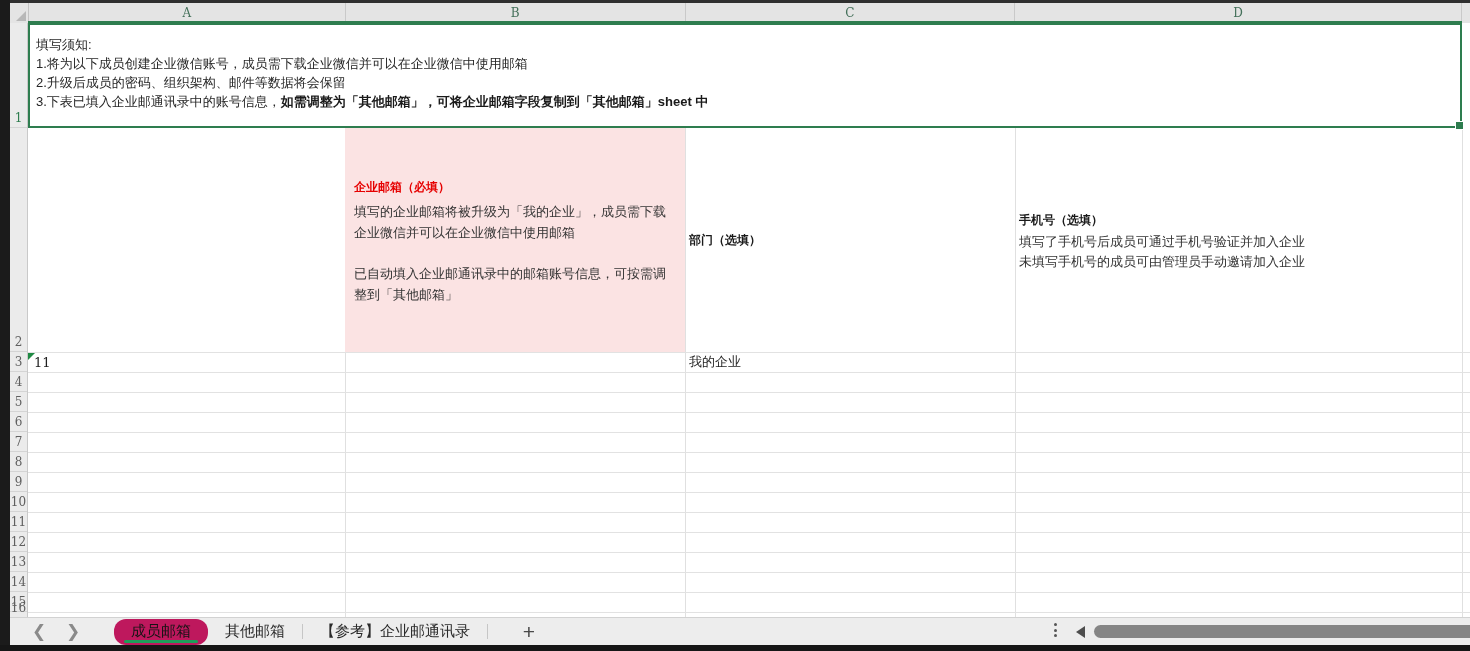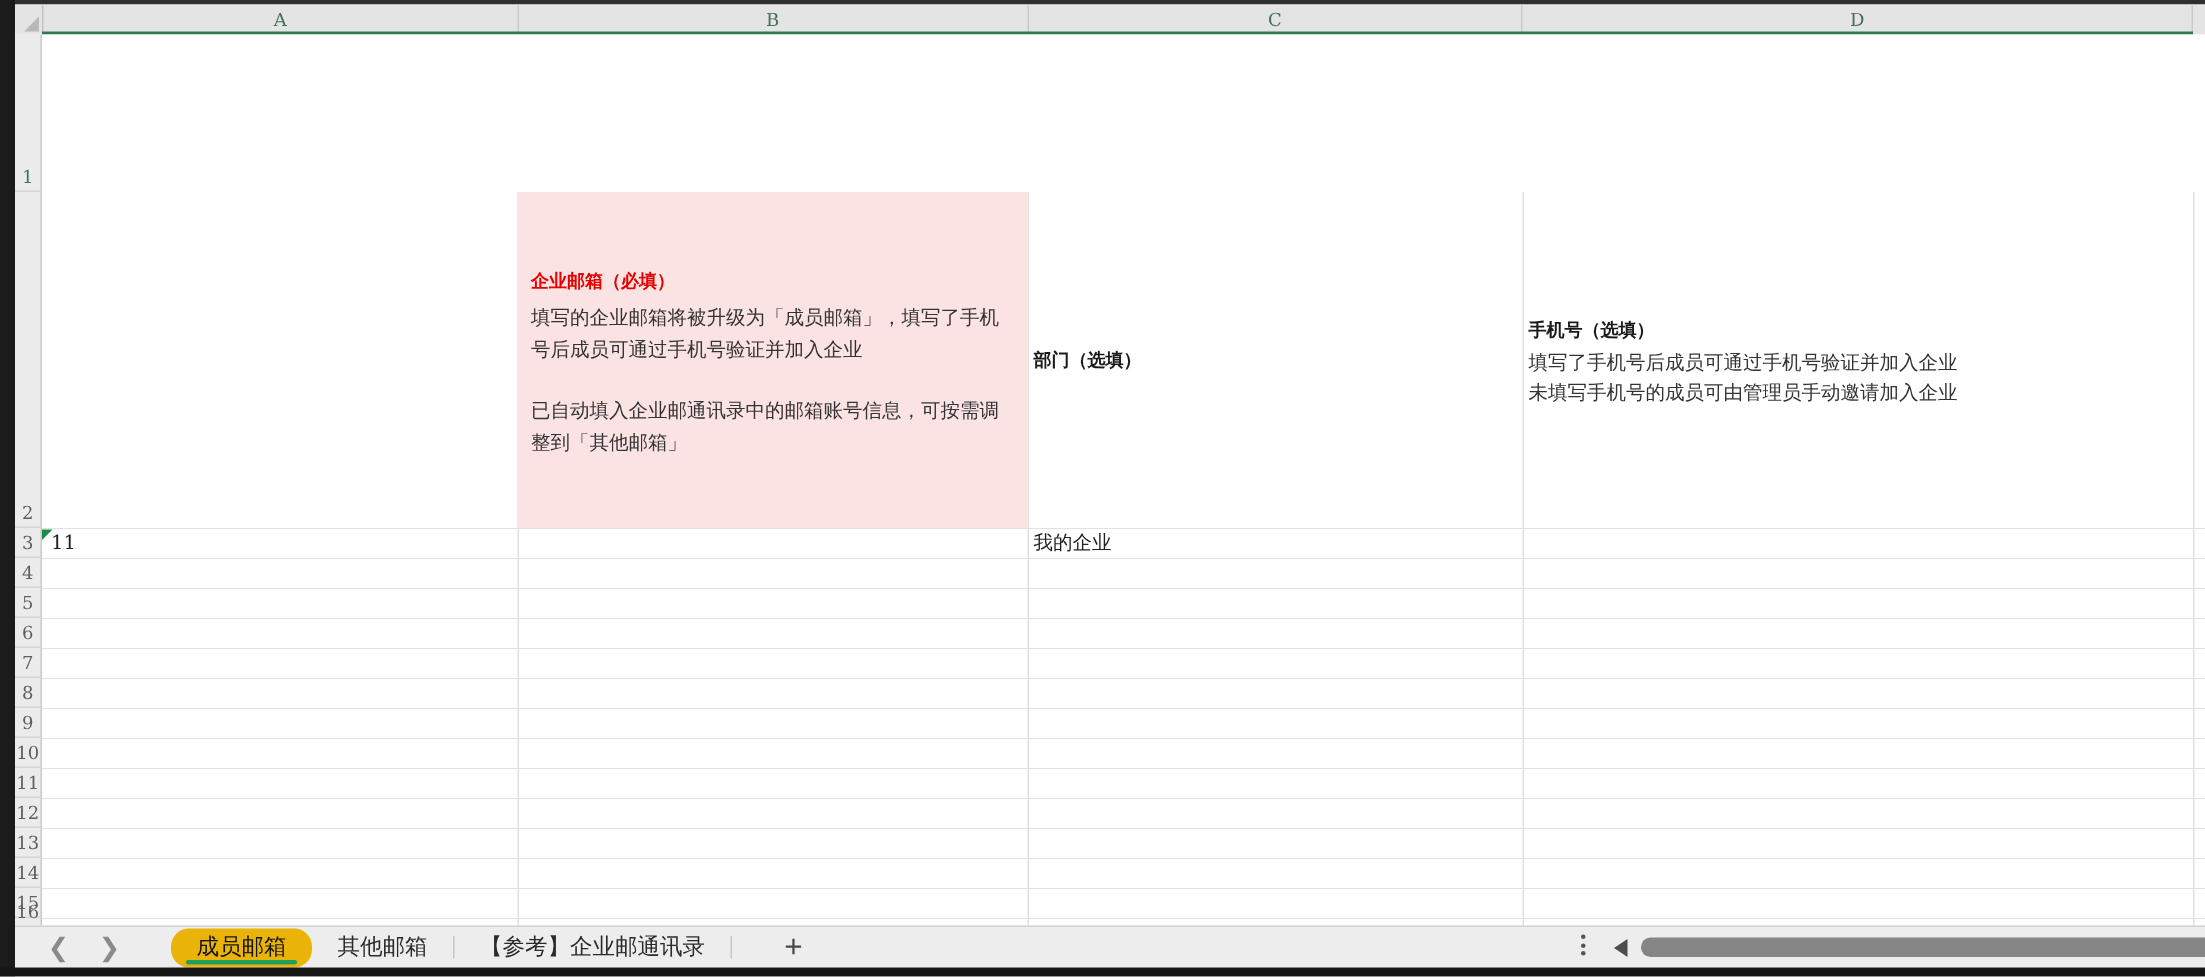--- a/index.html
+++ b/index.html
@@ -64,21 +64,21 @@
   .err-tri{position:absolute;left:0;top:1px;width:0;height:0;border-right:7px solid transparent;border-top:7px solid #1f8a43;}
   .blur-seg{display:inline-block;height:11px;border-radius:2px;background:#c6c6c6;filter:blur(2px);margin-left:6px;vertical-align:middle;}
   .bs1{width:38px;}.bs2{width:58px;background:#cfcfcf;}.bs3{width:80px;}.bs4{width:16px;background:#d4d4d4;}
 
   
   .tabbar{position:absolute;left:10px;top:617px;width:1460px;height:28px;background:#ededed;border-top:1px solid #d2d2d2;box-sizing:border-box;display:flex;align-items:center;}
   .nav-btn{width:34px;height:26px;display:flex;align-items:center;justify-content:center;color:#8a8a8a;font-size:17px;cursor:default;}
   .nav-btn:first-child{margin-left:12px;}
   .tabs{display:flex;align-items:center;height:100%;margin-left:24px;}
   .tab{position:relative;height:26px;display:flex;align-items:center;padding:0 17px;font-size:15px;color:#2a2a2a;white-space:nowrap;}
-  .tab.active{background:#eab308;border-radius:12px;color:#141414;font-weight:500;}
+  .tab.active{background:#be185d;border-radius:12px;color:#141414;font-weight:500;}
   .tab.active .underline{position:absolute;left:10px;right:10px;bottom:2px;height:3px;border-radius:2px;background:#1e9e5a;}
   .tab-divider{width:1px;height:15px;background:#c6c6c6;flex:none;}
   .add-sheet{margin-left:26px;font-size:21px;color:#4a4a4a;width:30px;text-align:center;}
   .overflow-dots{position:absolute;left:1040px;top:5px;display:flex;flex-direction:column;gap:2.5px;align-items:center;width:10px;}
   .overflow-dots i{width:3px;height:3px;border-radius:50%;background:#555555;}
   .scroll-left{position:absolute;left:1066px;top:8px;width:0;height:0;border-top:6px solid transparent;border-bottom:6px solid transparent;border-right:9px solid #4d4d4d;}
   .scroll-thumb{position:absolute;left:1084px;top:7px;width:386px;height:13px;background:#858585;border-radius:7px 0 0 7px;}
 </style>
 </head>
 <body>
@@ -118,24 +118,31 @@
     <div class="gut-cell gut-16">16</div>
   </div>
 
   <div class="grid">
     <div class="vline vl-1"></div>
     <div class="vline vl-2"></div>
     <div class="vline vl-3"></div>
     <div class="vline vl-4"></div>
     <div class="hlines"></div>
 
+    <div class="notice-cell">
+      <div class="notice-line">填写须知:</div>
+      <div class="notice-line">1.将为以下成员创建企业微信账号，成员需下载企业微信并可以在企业微信中使用邮箱</div>
+      <div class="notice-line">2.升级后成员的密码、组织架构、邮件等数据将会保留</div>
+      <div class="notice-line"><span>3.下表已填入企业邮通讯录中的账号信息，</span><span class="notice-bold">如需调整为「其他邮箱」，可将企业邮箱字段复制到「其他邮箱」sheet 中</span></div>
+      <div class="fill-handle"></div>
+    </div>
 
     <div class="hdr-cell hdr-b">
       <div class="cell-title red">企业邮箱（必填）</div>
-      <div class="hdr-body">填写的企业邮箱将被升级为「成员邮箱」，填写了手机号后成员可通过手机号验证并加入企业</div>
+      <div class="hdr-body">填写的企业邮箱将被升级为「我的企业」，成员需下载企业微信并可以在企业微信中使用邮箱</div>
       <div class="hdr-body spaced">已自动填入企业邮通讯录中的邮箱账号信息，可按需调整到「其他邮箱」</div>
     </div>
     <div class="hdr-cell hdr-c">
       <div class="cell-title">部门（选填）</div>
     </div>
     <div class="hdr-cell hdr-d">
       <div class="cell-title">手机号（选填）</div>
       <div class="hdr-body">填写了手机号后成员可通过手机号验证并加入企业</div>
       <div class="hdr-body">未填写手机号的成员可由管理员手动邀请加入企业</div>
     </div>

